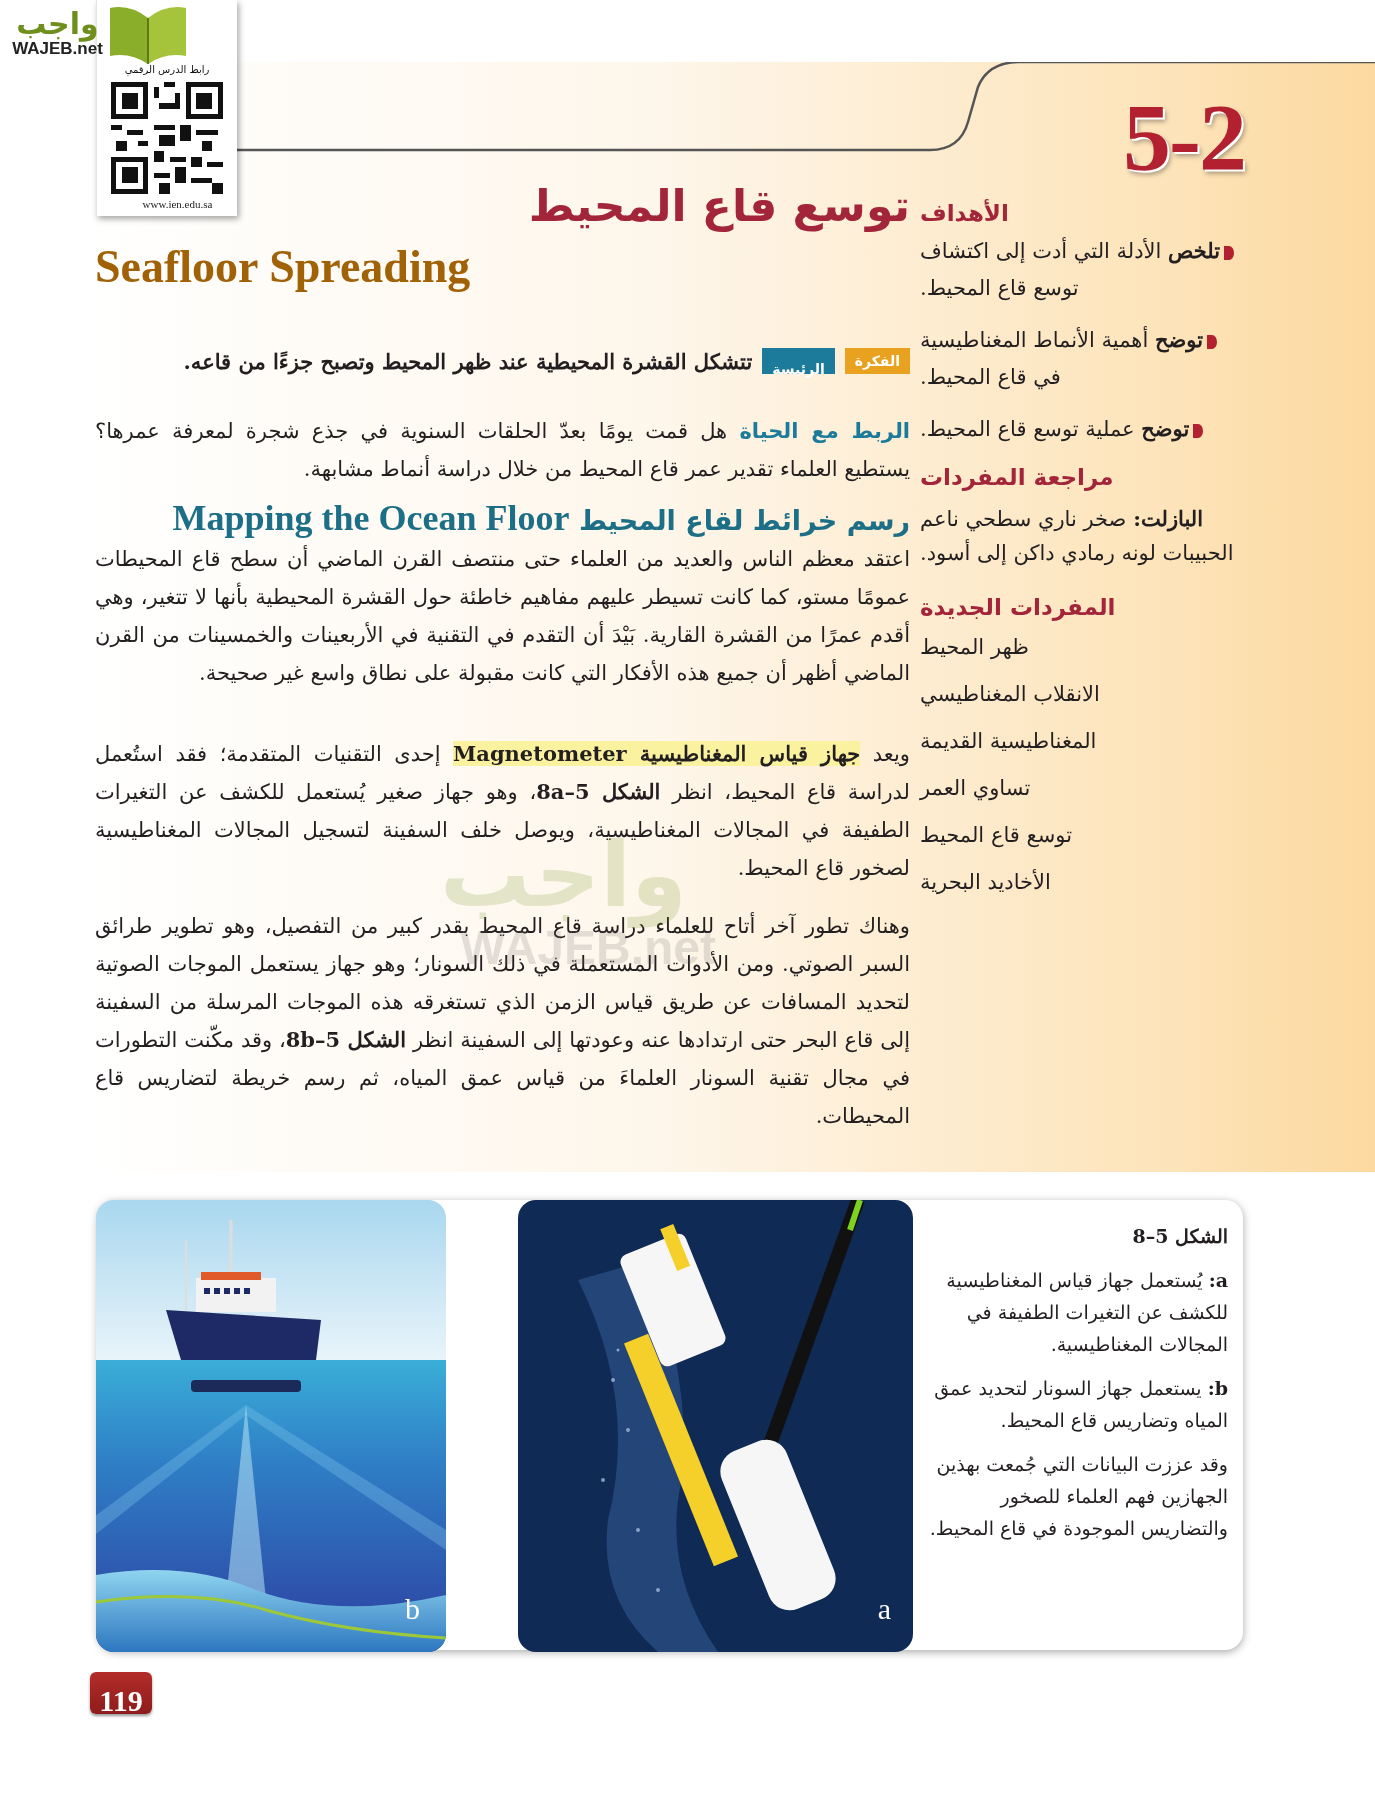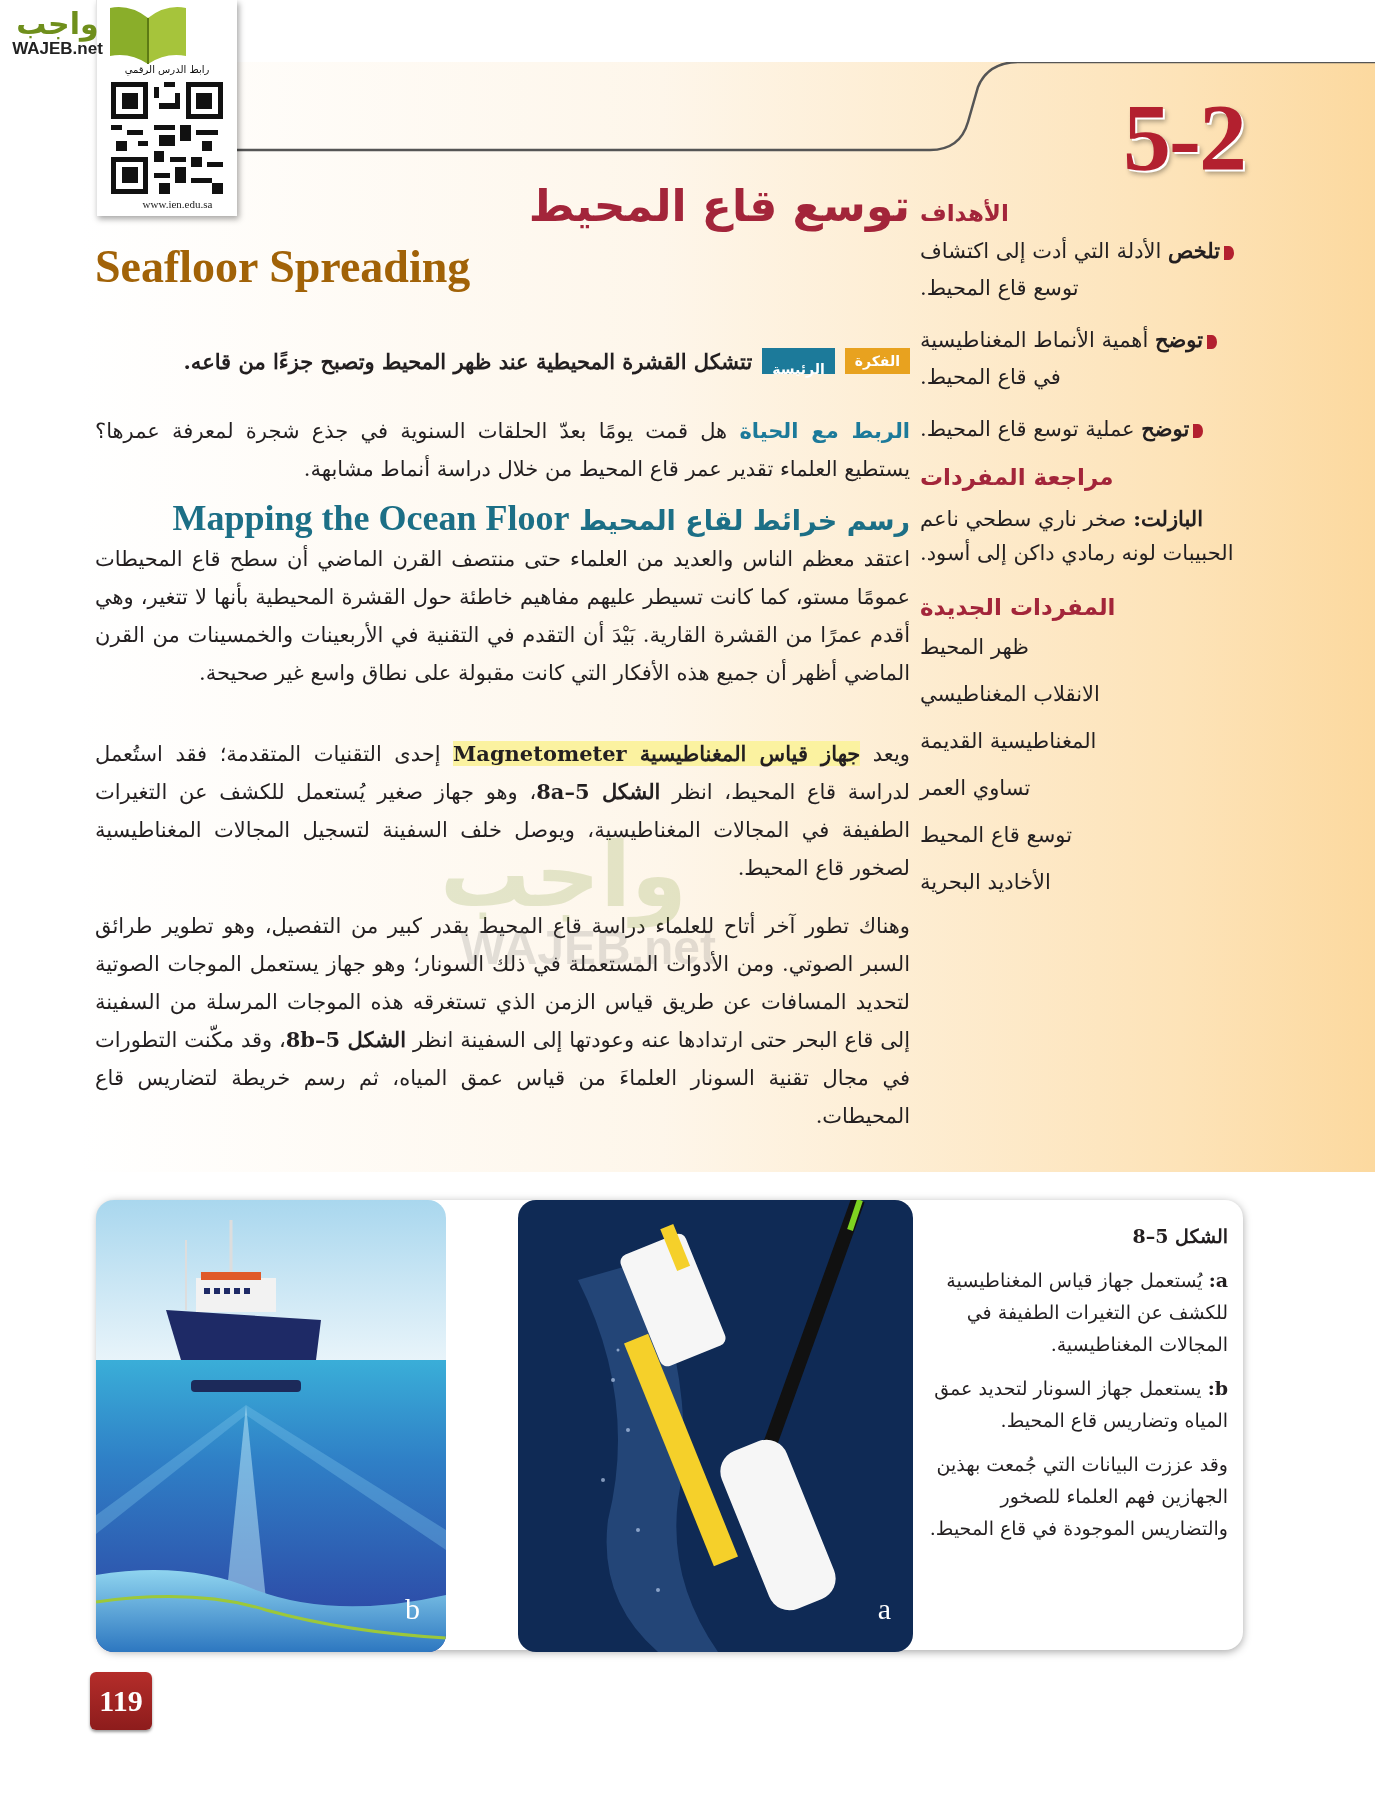--- a/index.html
+++ b/index.html
@@ -92,21 +92,21 @@
   .photo { position:absolute; top:0; width:350px; height:452px; border-radius:18px; overflow:hidden; }
   .photo-b { left:-2px; }
   .photo-a { left:420px; width:395px; }
   .photo-label { position:absolute; bottom:26px; font-family:"Liberation Serif", serif; font-size:30px; color:#fff; }
   .caption { position:absolute; left:830px; top:20px; width:300px; direction:rtl; text-align:right; font-size:19px; line-height:32px; }
   .caption p { margin:0 0 12px 0; }
   .cap-title { font-weight:bold; font-size:19px; }
 
   
   .page-num {
-    position:absolute; left:90px; top:1672px; width:62px; height:58px;
+    position:absolute; left:90px; top:1672px; width:62px; height:42px;
     background:linear-gradient(#b42d2a,#8d1c1c); border-radius:6px;
     color:#fff; font-family:"Liberation Serif", serif; font-weight:bold; font-size:30px;
     text-align:center; line-height:58px; box-shadow:0 2px 3px rgba(0,0,0,0.4);
   }
   
   .watermark { position:absolute; left:440px; top:830px; opacity:0.18; pointer-events:none; }
   .wm-ar { font-family:"DejaVu Sans", sans-serif; font-weight:bold; font-size:90px; color:#6f8f1c; line-height:90px; }
   .wm-en { font-family:"Liberation Sans", sans-serif; font-weight:bold; font-size:48px; color:#666; margin-left:20px; }
 </style>
 </head>

